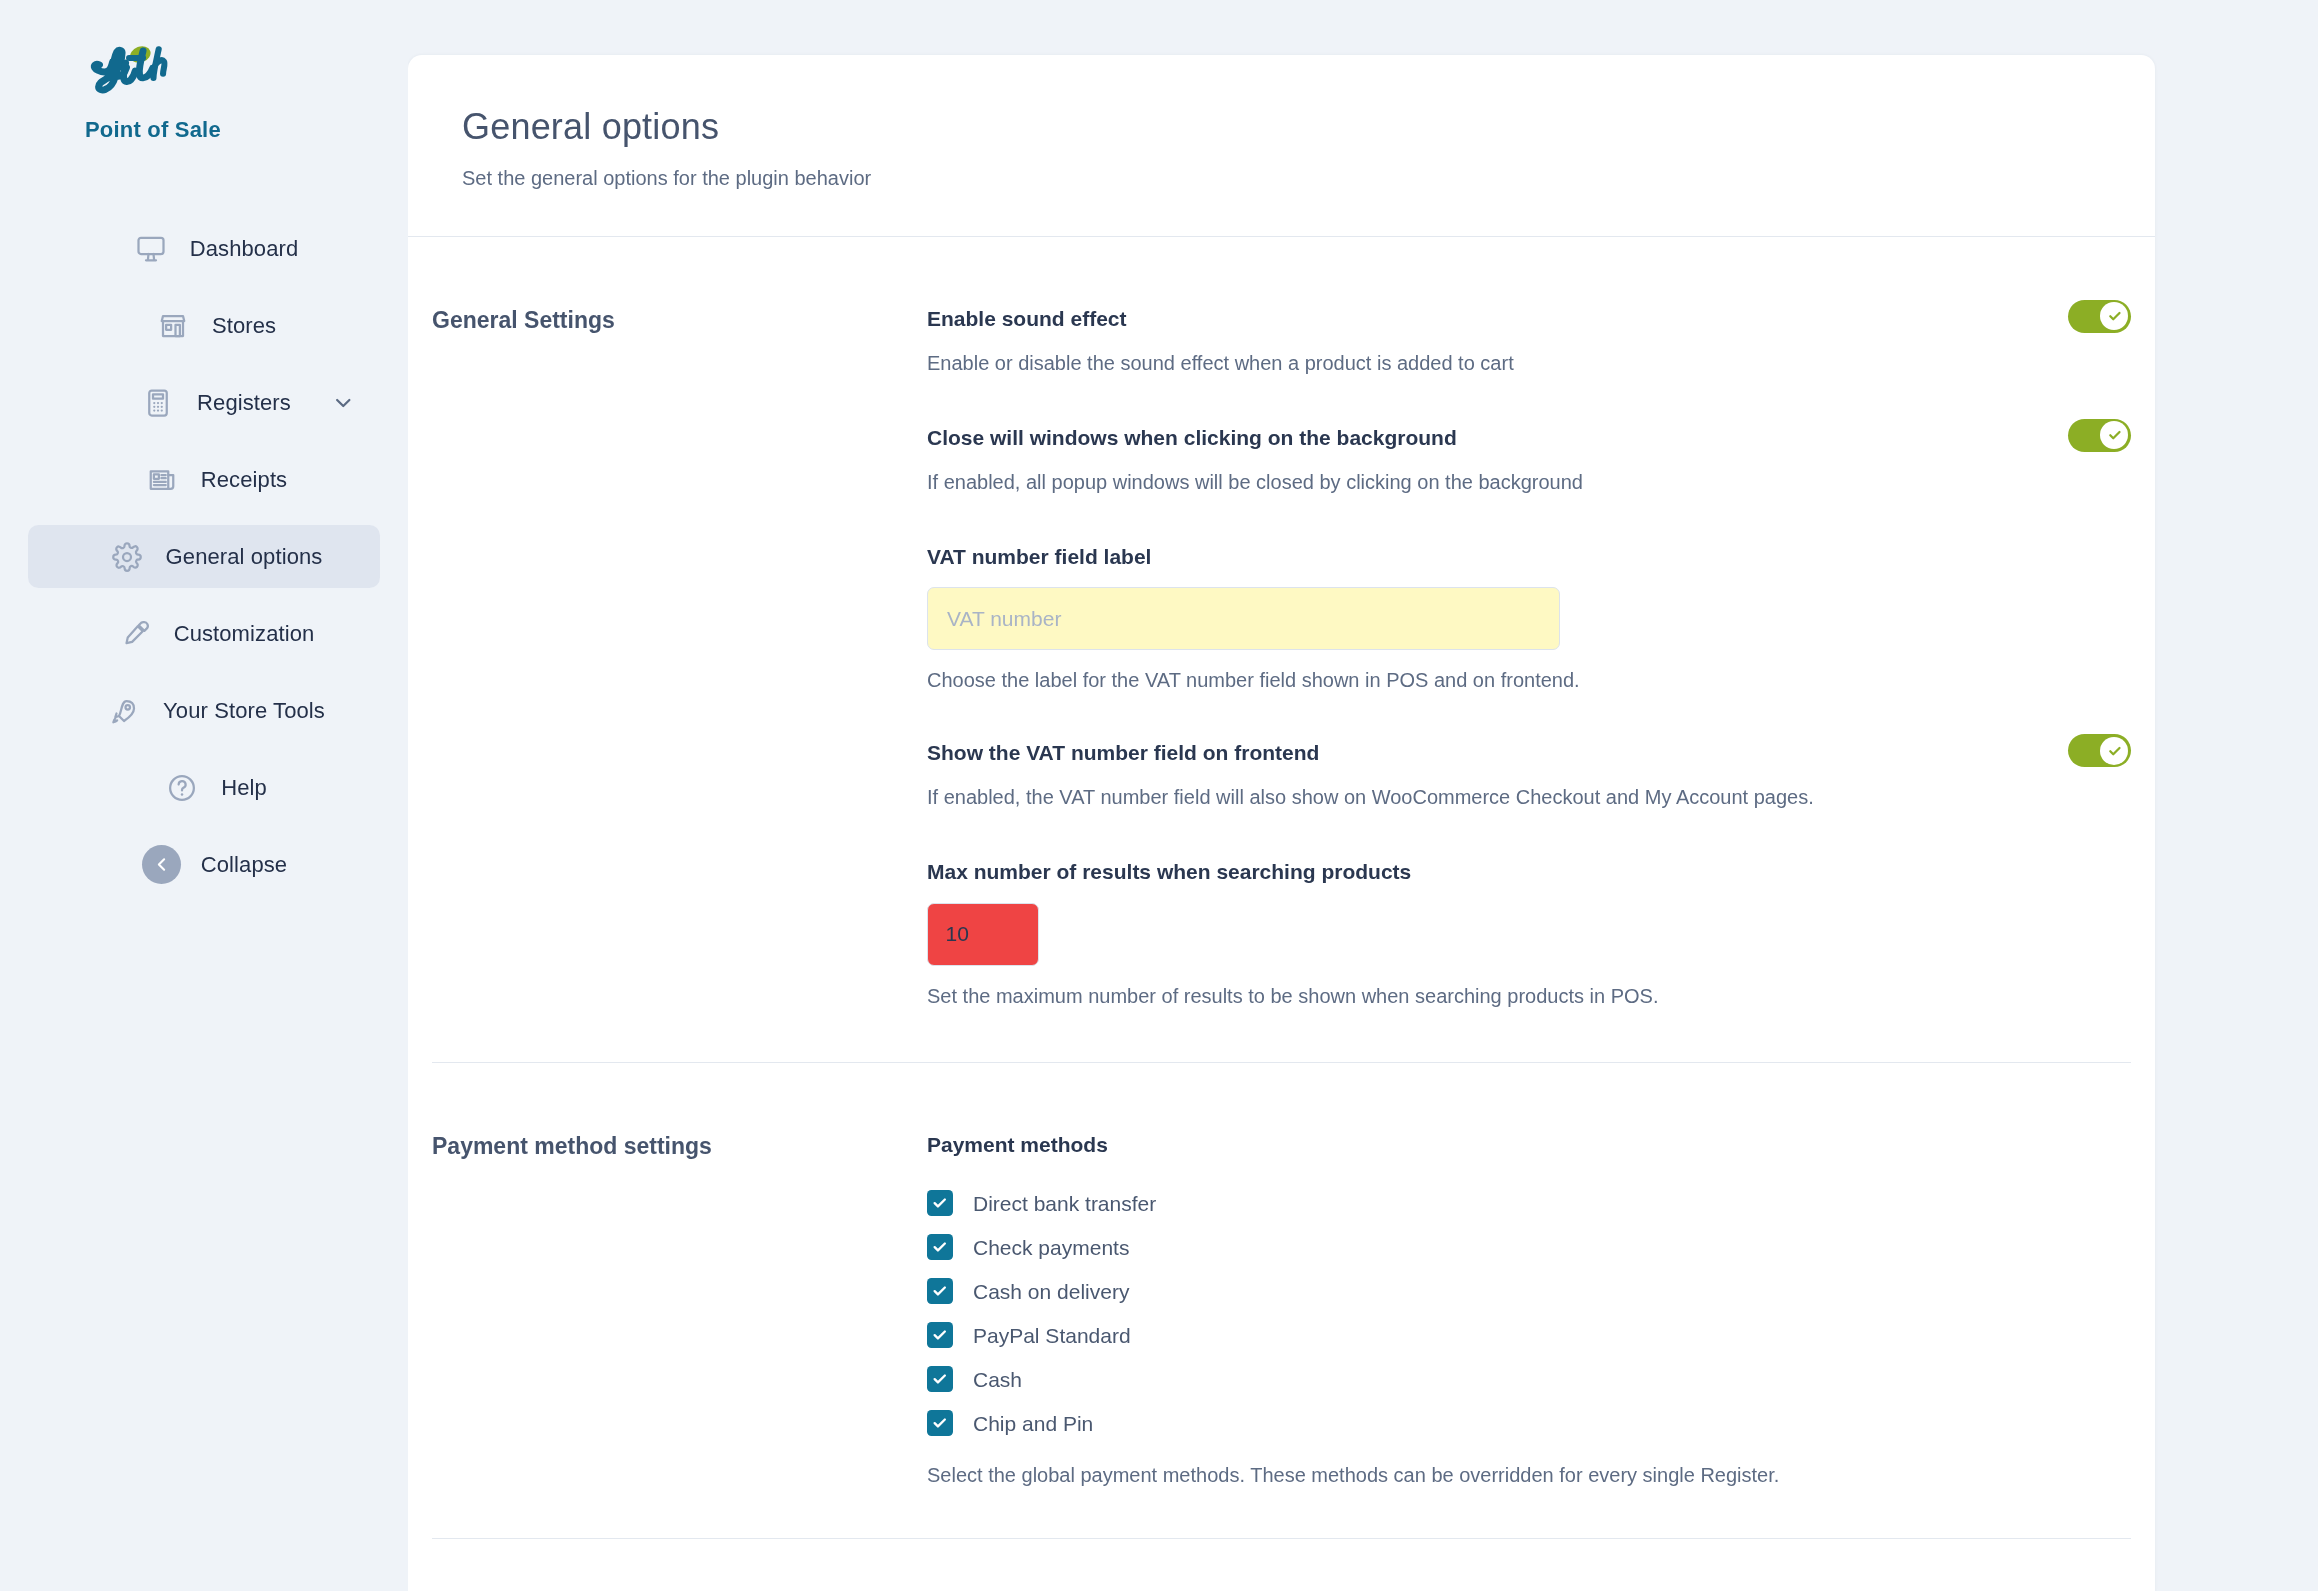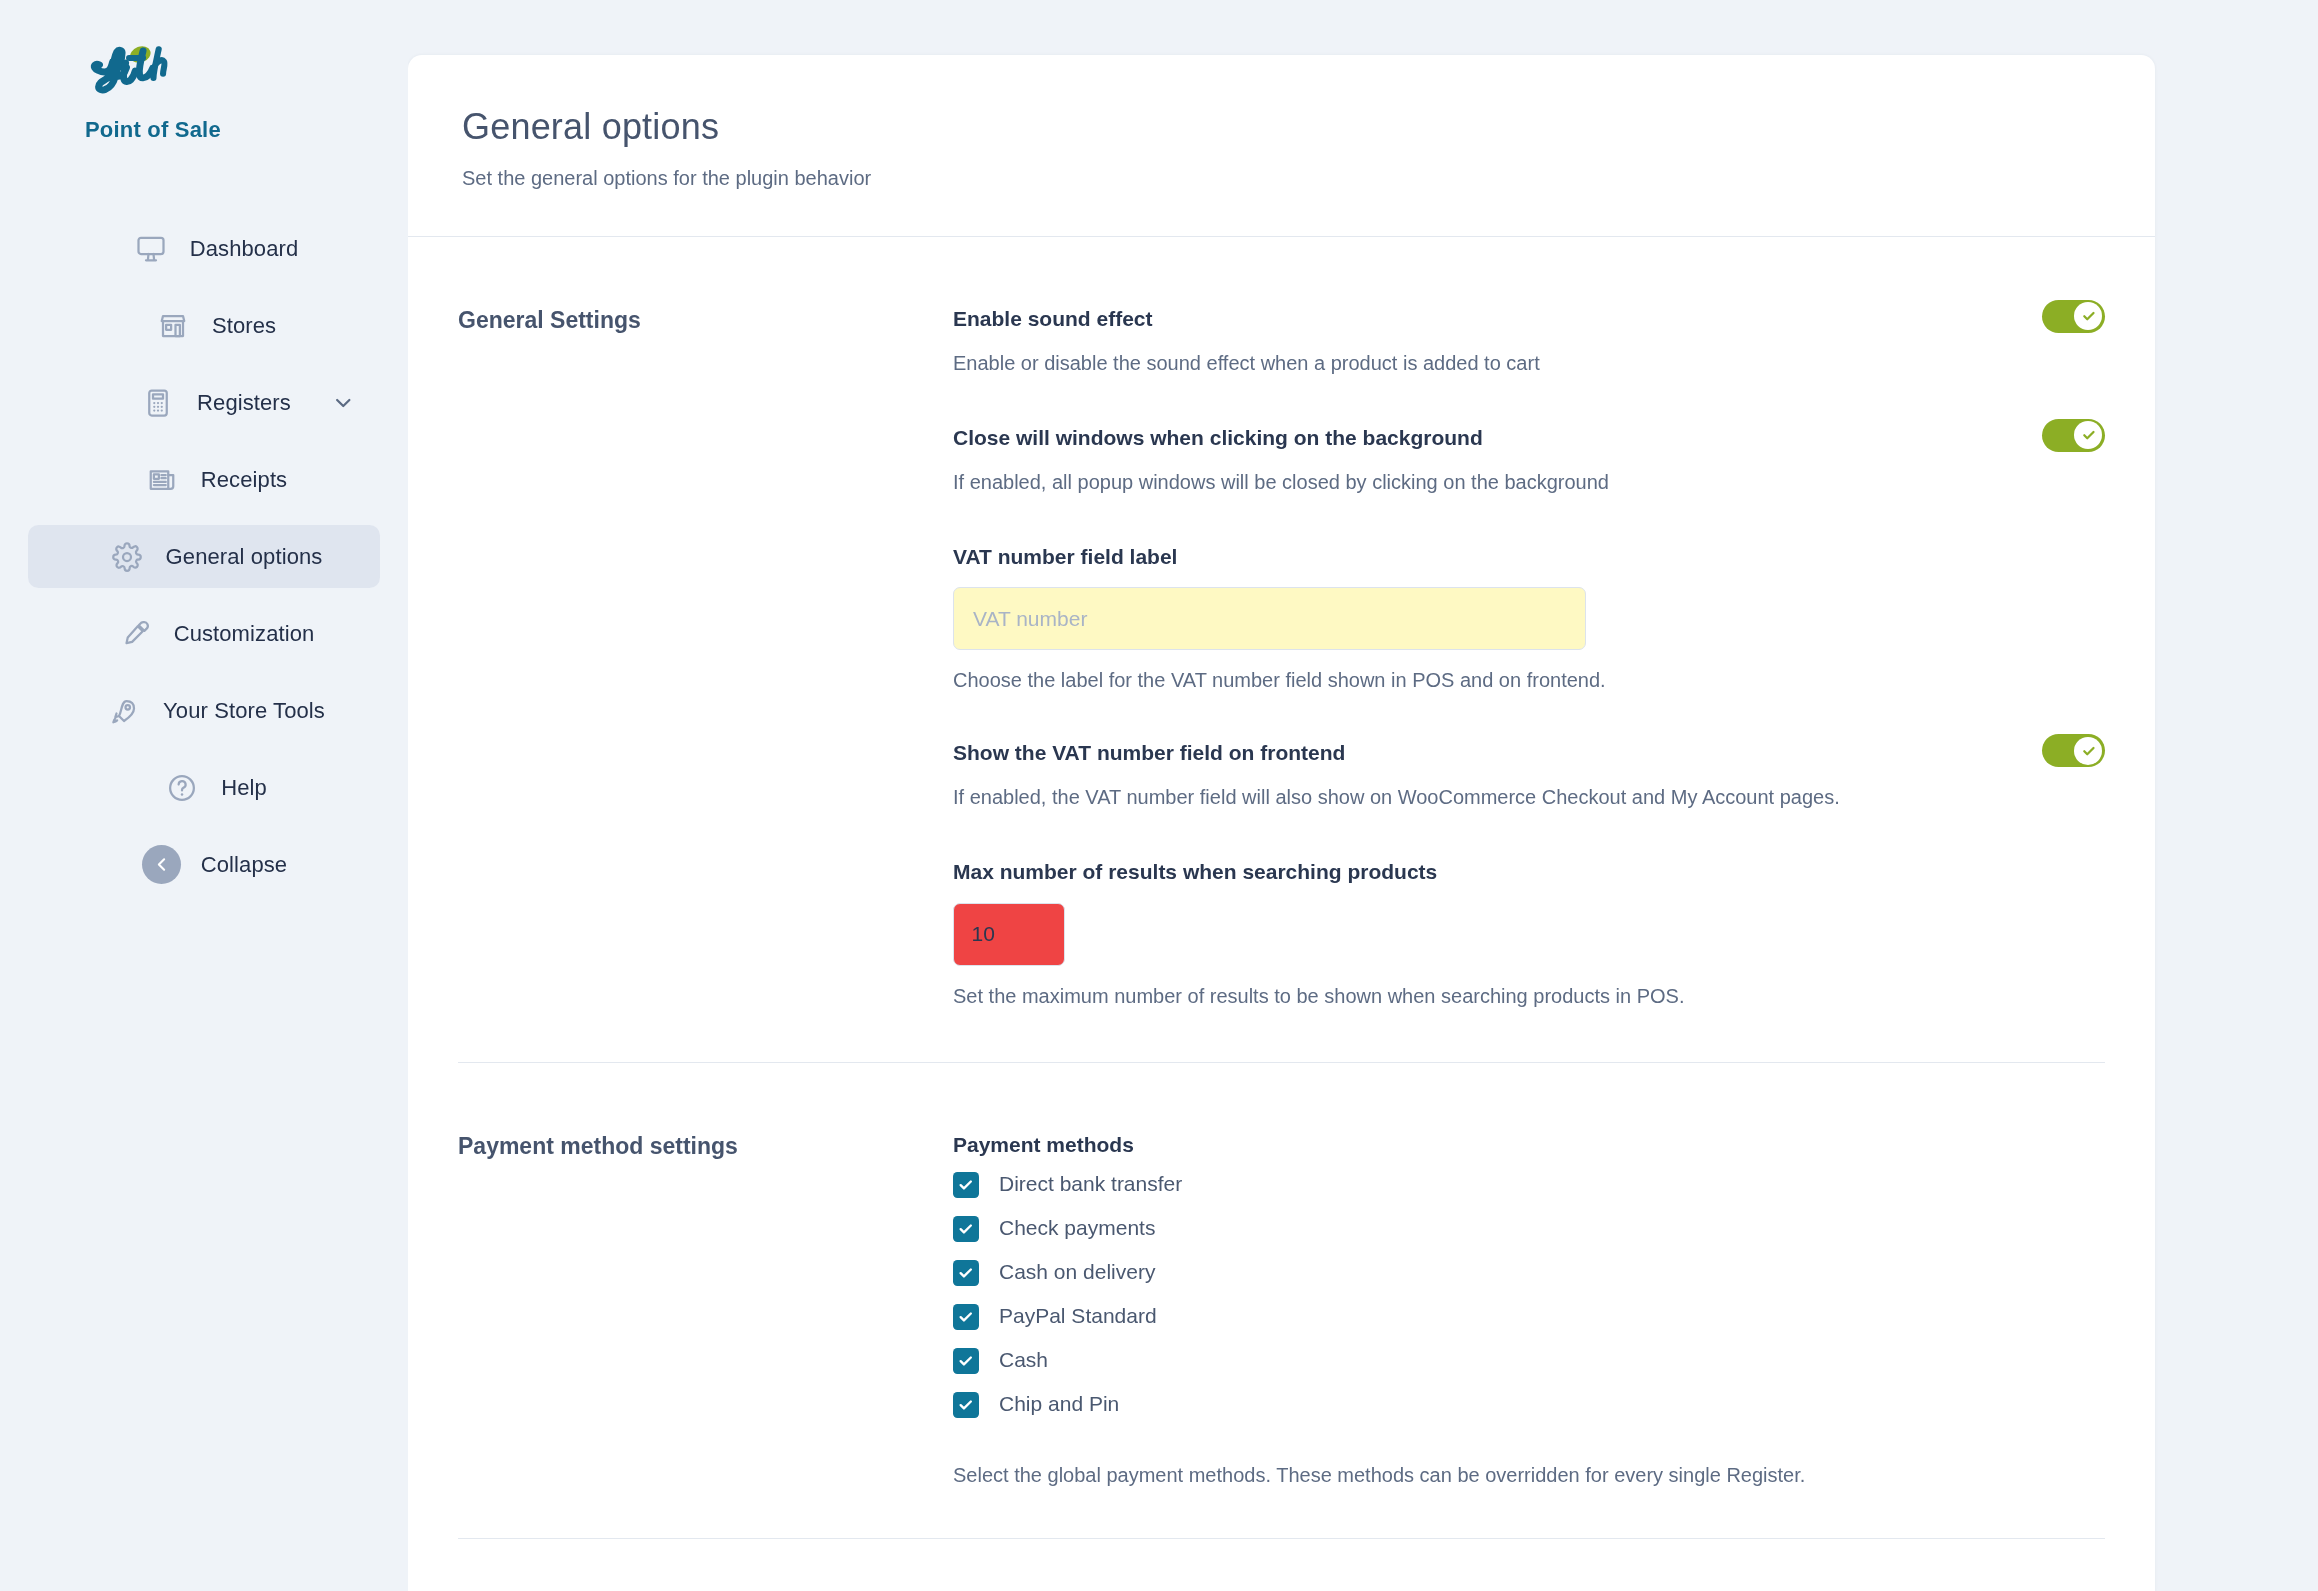--- a/index.html
+++ b/index.html
@@ -93,21 +93,21 @@
     font-weight: normal;
     color: #46546d;
     letter-spacing: 0.2px;
   }
   .page-sub {
     margin: 19px 0 0 0;
     font-size: 20px;
     color: #5d6b83;
   }
 
-  .card-body { padding: 0 50px; }
+  .card-body { padding: 0 24px; }
 
   .section {
     display: flex;
     padding: 68px 0 0 0;
   }
   .section-title {
     flex: 0 0 495px;
     font-size: 23px;
     font-weight: bold;
     color: #46546d;
@@ -195,21 +195,21 @@
   .input-desc {
     margin-top: 19px;
     font-size: 20px;
     color: #5d6b83;
   }
 
   
   .cb-list { margin-top: 14px; }
   .cb-row {
     display: flex;
-    align-items: flex-start;
+    align-items: flex-end;
     height: 44px;
     cursor: pointer;
   }
   .cb-box {
     width: 26px; height: 26px;
     flex: 0 0 26px;
     border-radius: 4.4px;
     background: #0f7699;
     display: flex; align-items: center; justify-content: center;
     margin-right: 20px;

